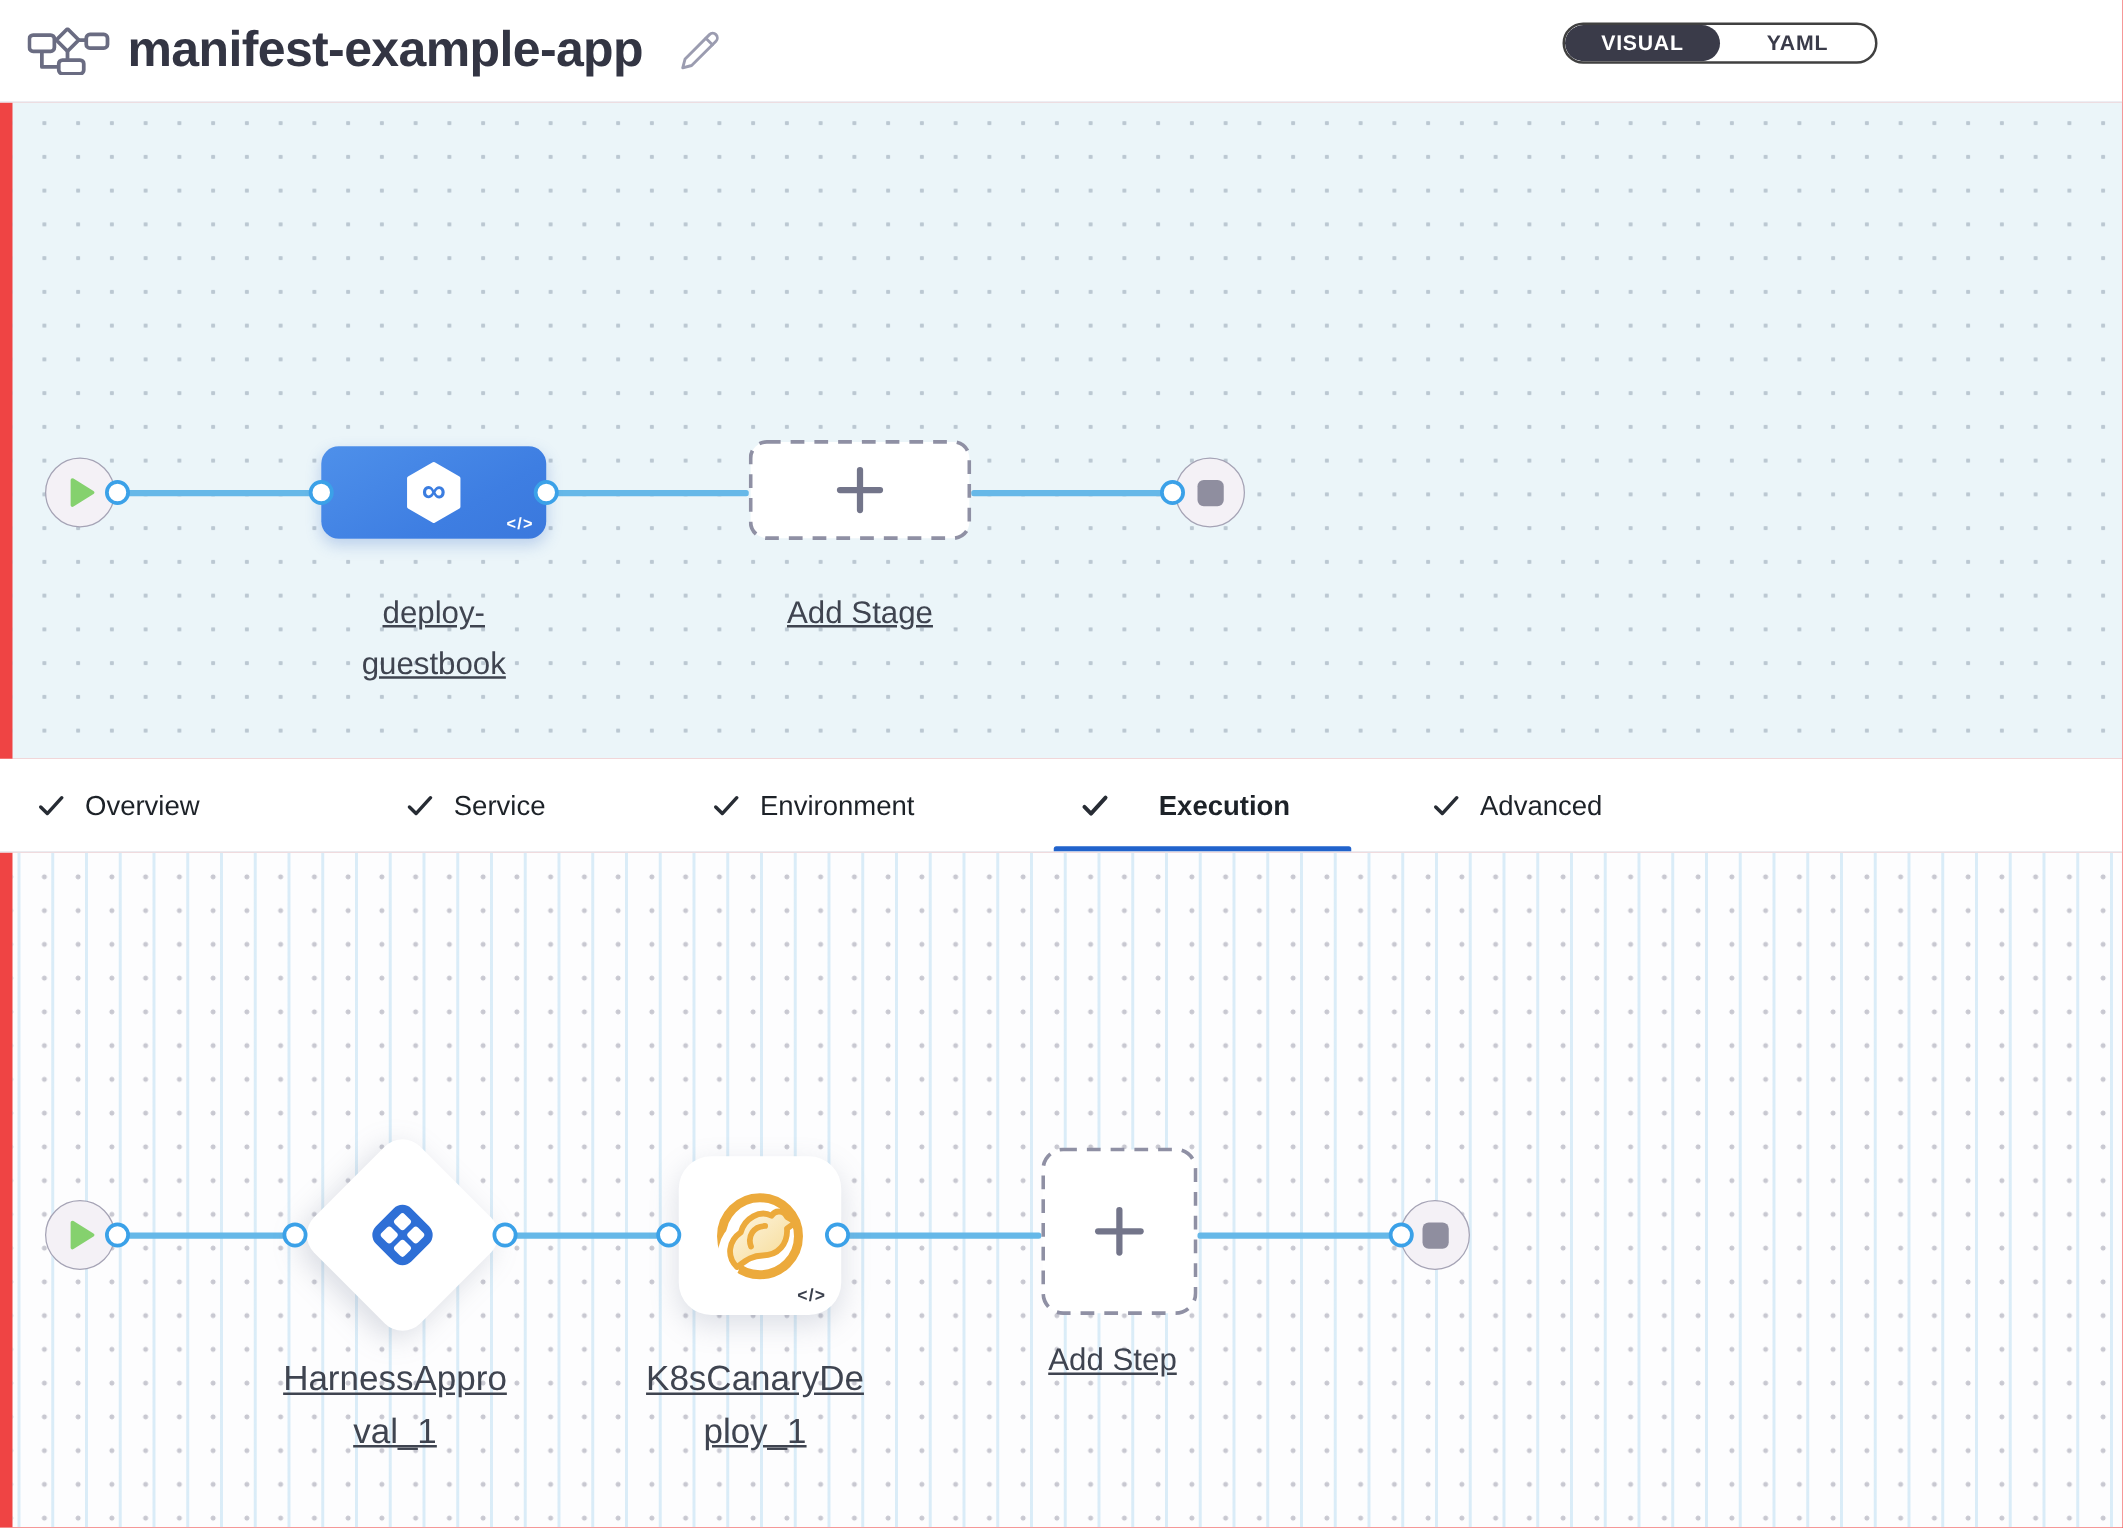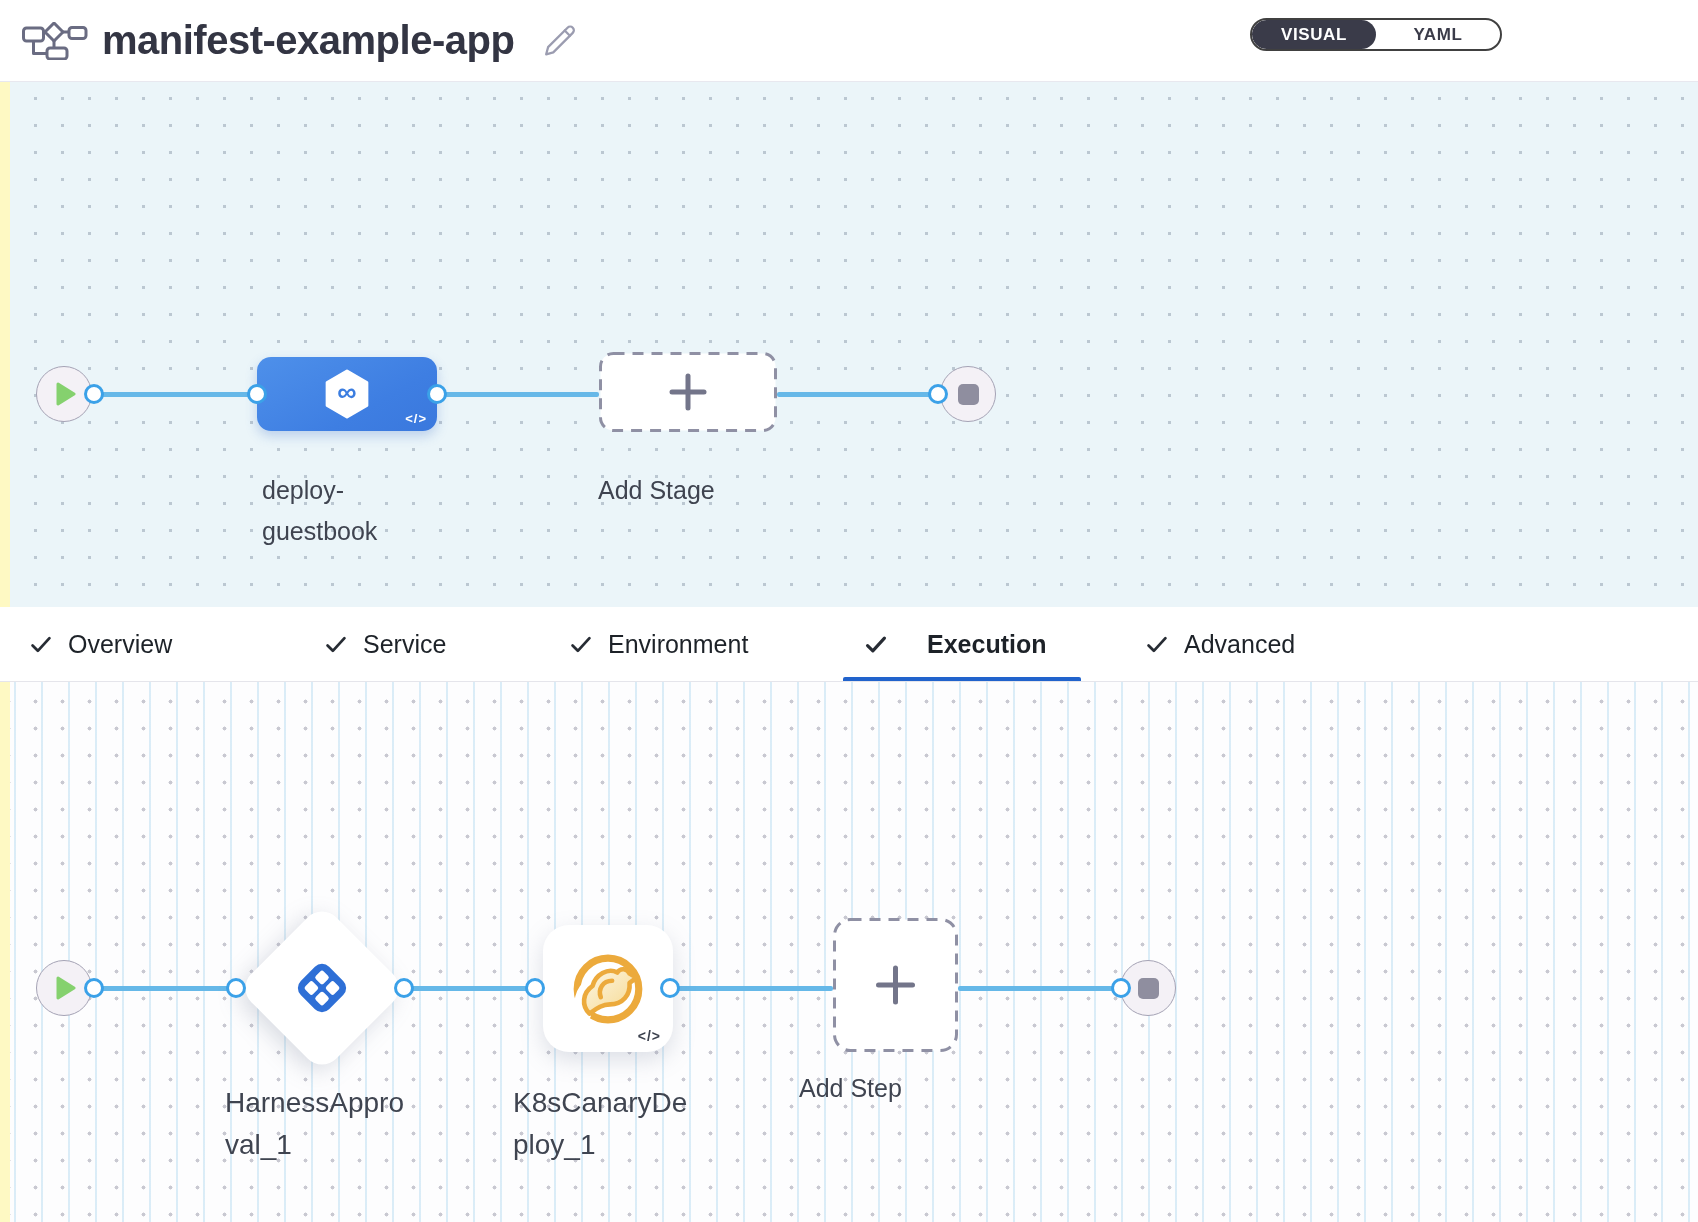--- a/index.html
+++ b/index.html
@@ -1,17 +1,17 @@
 <!DOCTYPE html>
 <html><head>
 <meta charset="utf-8">
 <style>
   * { box-sizing: border-box; margin: 0; padding: 0; }
   body { background: #fff; font-family: "Liberation Sans", sans-serif; }
-  .screen { position: relative; width: 1698px; height: 1222px; overflow: hidden; background: #fef9c3; }
+  .screen { position: relative; width: 1698px; height: 1222px; overflow: hidden; background: #ef4444; }
 
   
   .header {
     position: absolute; left: 0; top: 0; width: 1698px; height: 82px;
     background: #fff; border-bottom: 1px solid #e8e8ef;
     display: flex; align-items: center; padding-left: 22px;
   }
   .flow-icon { flex: 0 0 auto; }
   .page-title { margin-left: 14px; font-size: 40px; font-weight: bold; color: #333543; letter-spacing: -0.5px; }
   .edit-icon { margin-left: 26px; cursor: pointer; }
@@ -61,22 +61,22 @@
     border-radius: 14px; background: linear-gradient(150deg, #4e90ea 0%, #3e7ee2 65%, #3a78dd 100%);
     box-shadow: 0 5px 12px rgba(60,110,200,.28);
     display: flex; align-items: center; justify-content: center; z-index: 4; cursor: pointer;
   }
   .code-badge { position: absolute; right: 10px; bottom: 5px; font-size: 13px; font-weight: bold; color: #fff; letter-spacing: 1px; }
   .code-badge.dark { color: #3b404d; right: 12px; bottom: 8px; font-size: 14px; }
 
   .add-node { position: absolute; z-index: 4; cursor: pointer; }
 
   .node-label {
-    position: absolute; text-align: left; font-size: 25px; line-height: 41px;
-    color: #3f4450; z-index: 3;
+    position: absolute; text-align: center; font-size: 25px; line-height: 41px;
+    color: #3f4450; z-index: 3; text-decoration: underline;
   }
   .break-all { word-break: break-all; font-size: 28px; line-height: 42px; margin-top: 14px; }
 
   .diamond-node {
     position: absolute; left: 252px; top: 246px; width: 120px; height: 120px;
     background: #fff; border-radius: 20px; transform: rotate(45deg);
     box-shadow: 0 8px 22px rgba(125,135,158,.28);
     display: flex; align-items: center; justify-content: center; z-index: 4; cursor: pointer;
   }
   .diamond-node .inner { transform: rotate(-45deg); display: flex; }
@@ -88,21 +88,21 @@
     display: flex; align-items: center; justify-content: center; z-index: 4; cursor: pointer;
   }
 
   
   .tabbar {
     position: absolute; left: 0; top: 607px; width: 1698px; height: 75px;
     background: #fff; border-bottom: 1px solid #e5e5eb; z-index: 8;
   }
   .tab {
     position: absolute; top: 0; height: 75px; display: flex; align-items: center;
-    gap: 16px; font-size: 25px; color: #1d2228; cursor: pointer;
+    gap: 16px; font-size: 22px; color: #1d2228; cursor: pointer;
   }
   .tab.active { font-weight: bold; gap: 40px; }
   .tab-underline {
     position: absolute; left: 843px; bottom: 0; width: 238px; height: 4px;
     background: #2163cc; border-radius: 2px 2px 0 0;
   }
 </style>
 </head>
 <body>
 

